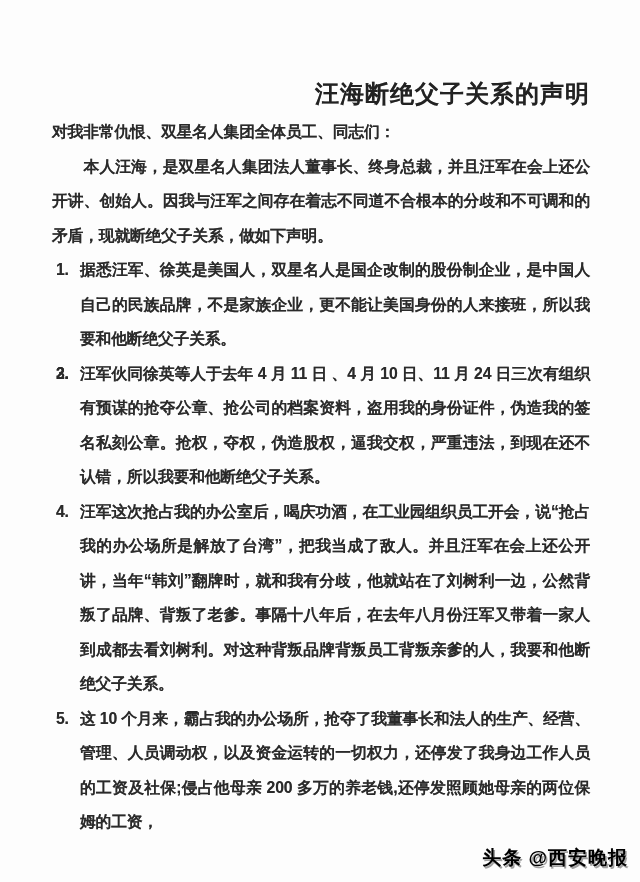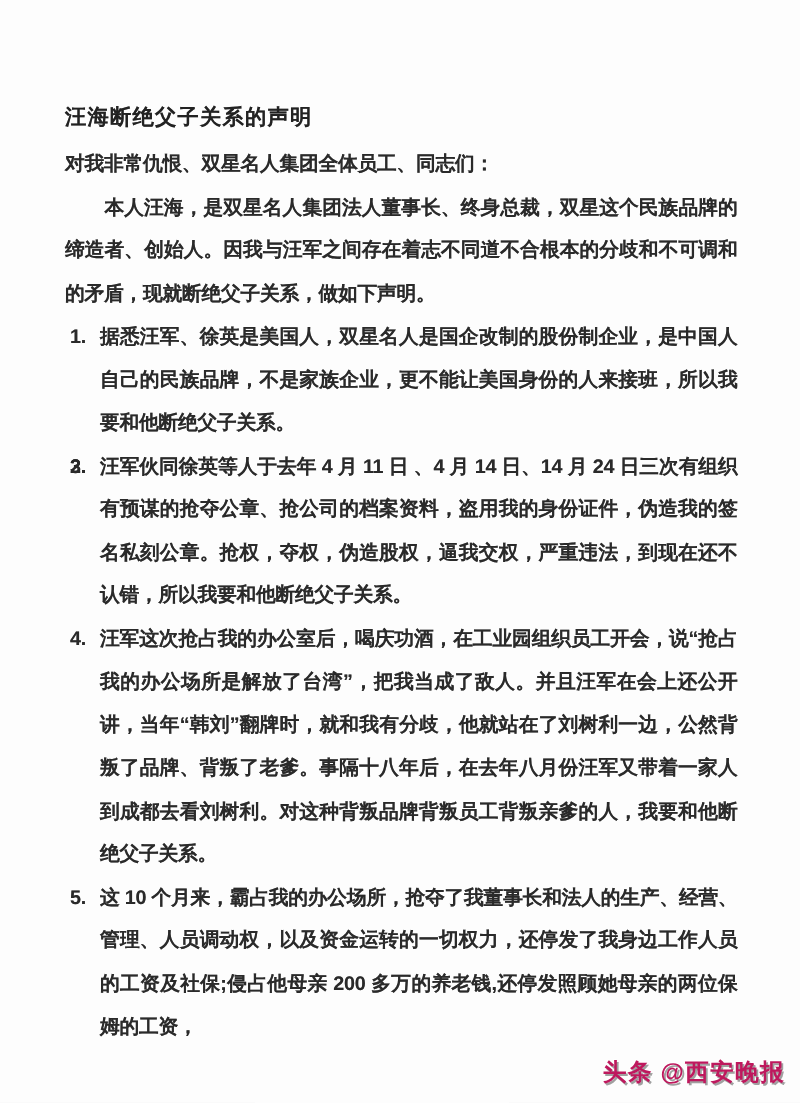--- a/index.html
+++ b/index.html
@@ -16,24 +16,24 @@
     background:#fdfdfd;
     box-sizing:border-box;
     color:#262626;
   }
   .content{
     box-sizing:border-box;
     padding:76px 50px 0 52px;
   }
   .doc-title{
     margin:0 0 3px 0;
-    font-size:17px;
+    font-size:24px;
     font-weight:700;
     line-height:36px;
-    text-align:left;
+    text-align:right;
     letter-spacing:1px;
     color:#222;
   }
   .body-text{
     font-size:15.8px;
     font-weight:700;
     line-height:34.5px;
     letter-spacing:-0.2px;
     color:#2a2a2a;
     
@@ -62,39 +62,39 @@
     left:4px;
     top:0;
   }
   .watermark{
     position:absolute;
     top:845px;
     right:12px;
     font-size:19px;
     font-weight:700;
     letter-spacing:1px;
-    color:#be185d;
+    color:#000000;
     text-shadow:1.5px 1.5px 0 #a0a0a0, -0.5px -0.5px 0 #ffffff;
     user-select:none;
   }
 </style>
 </head>
 <body>
 
 <div class="page">
   <div class="content body-text">
     <h1 class="doc-title">汪海断绝父子关系的声明</h1>
 
     <p class="salutation">对我非常仇恨、双星名人集团全体员工、同志们：</p>
 
-    <p class="intro">本人汪海，是双星名人集团法人董事长、终身总裁，双星这个民族品牌的缔造者、创始人。因我与汪军之间存在着志不同道不合根本的分歧和不可调和的矛盾，现就断绝父子关系，做如下声明。</p>
+    <p class="intro">本人汪海，是双星名人集团法人董事长、终身总裁，并且汪军在会上还公开讲、创始人。因我与汪军之间存在着志不同道不合根本的分歧和不可调和的矛盾，现就断绝父子关系，做如下声明。</p>
 
     <ol class="statement-list">
         <li><span class="num">1.</span><span>据悉汪军、徐英是美国人，双星名人是国企改制的股份制企业，是中国人自己的民族品牌，不是家族企业，更不能让美国身份的人来接班，所以我要和他断绝父子关系。</span></li>
         <li><span class="num">2.</span></li>
-        <li><span class="num">3.</span><span>汪军伙同徐英等人于去年 4 月 11 日 、4 月 14 日、14 月 24 日三次有组织有预谋的抢夺公章、抢公司的档案资料，盗用我的身份证件，伪造我的签名私刻公章。抢权，夺权，伪造股权，逼我交权，严重违法，到现在还不认错，所以我要和他断绝父子关系。</span></li>
+        <li><span class="num">3.</span><span>汪军伙同徐英等人于去年 4 月 11 日 、4 月 10 日、11 月 24 日三次有组织有预谋的抢夺公章、抢公司的档案资料，盗用我的身份证件，伪造我的签名私刻公章。抢权，夺权，伪造股权，逼我交权，严重违法，到现在还不认错，所以我要和他断绝父子关系。</span></li>
         <li><span class="num">4.</span><span>汪军这次抢占我的办公室后，喝庆功酒，在工业园组织员工开会，说“抢占我的办公场所是解放了台湾”，把我当成了敌人。并且汪军在会上还公开讲，当年“韩刘”翻牌时，就和我有分歧，他就站在了刘树利一边，公然背叛了品牌、背叛了老爹。事隔十八年后，在去年八月份汪军又带着一家人到成都去看刘树利。对这种背叛品牌背叛员工背叛亲爹的人，我要和他断绝父子关系。</span></li>
         <li><span class="num">5.</span><span>这 10 个月来，霸占我的办公场所，抢夺了我董事长和法人的生产、经营、管理、人员调动权，以及资金运转的一切权力，还停发了我身边工作人员的工资及社保;侵占他母亲 200 多万的养老钱,还停发照顾她母亲的两位保姆的工资，</span></li>
       </ol>
   </div>
 
   <div class="watermark">头条 @西安晚报</div>
 </div>
 
 </body></html>

